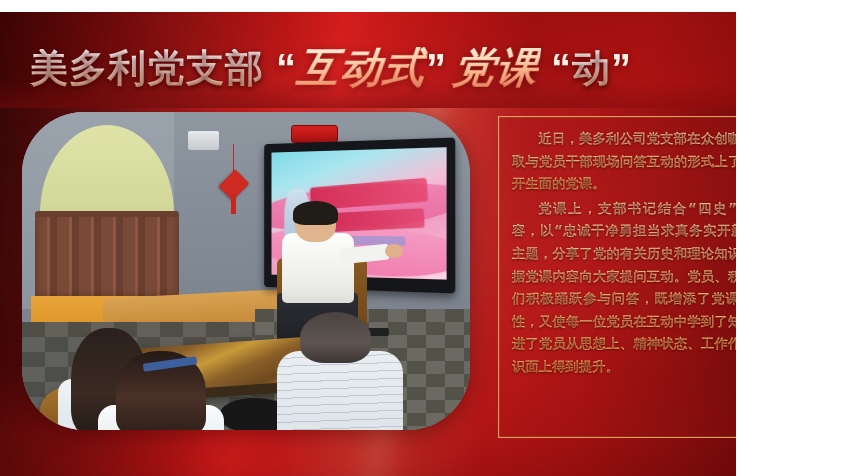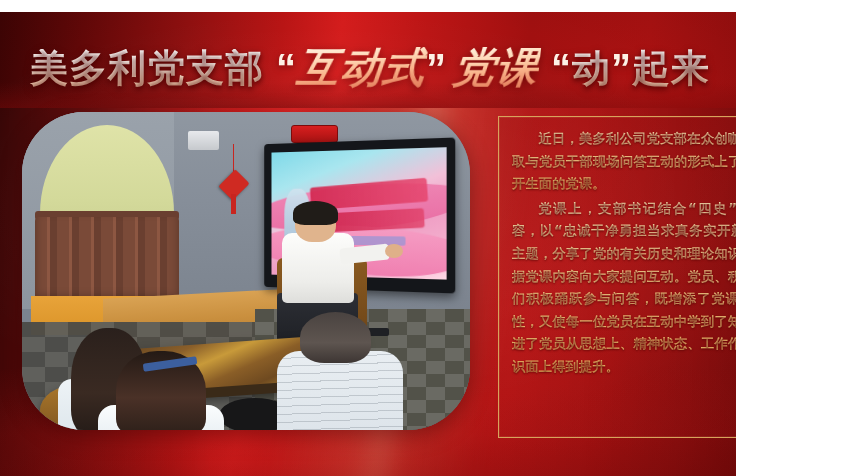--- a/index.html
+++ b/index.html
@@ -288,21 +288,20 @@
     <span class="sp"></span>
     <span class="t-seg t-quote">“</span>
     <span class="t-seg t-brush">互动式</span>
     <span class="t-seg t-quote">”</span>
     <span class="sp-s"></span>
     <span class="t-seg t-brush">党课</span>
     <span class="sp"></span>
     <span class="t-seg t-quote">“</span>
     <span class="t-seg t-white">动</span>
     <span class="t-seg t-quote">”</span>
-    <span class="t-seg t-white">起来</span>
   </div>
 
   <div class="photo">
     <div class="wall"></div>
     <div class="wall-left"></div>
     <div class="arch"></div>
     <div class="booth-top"></div>
     <div class="booth"></div>
     <div class="bench"></div>
     <div class="floorwood"></div>

